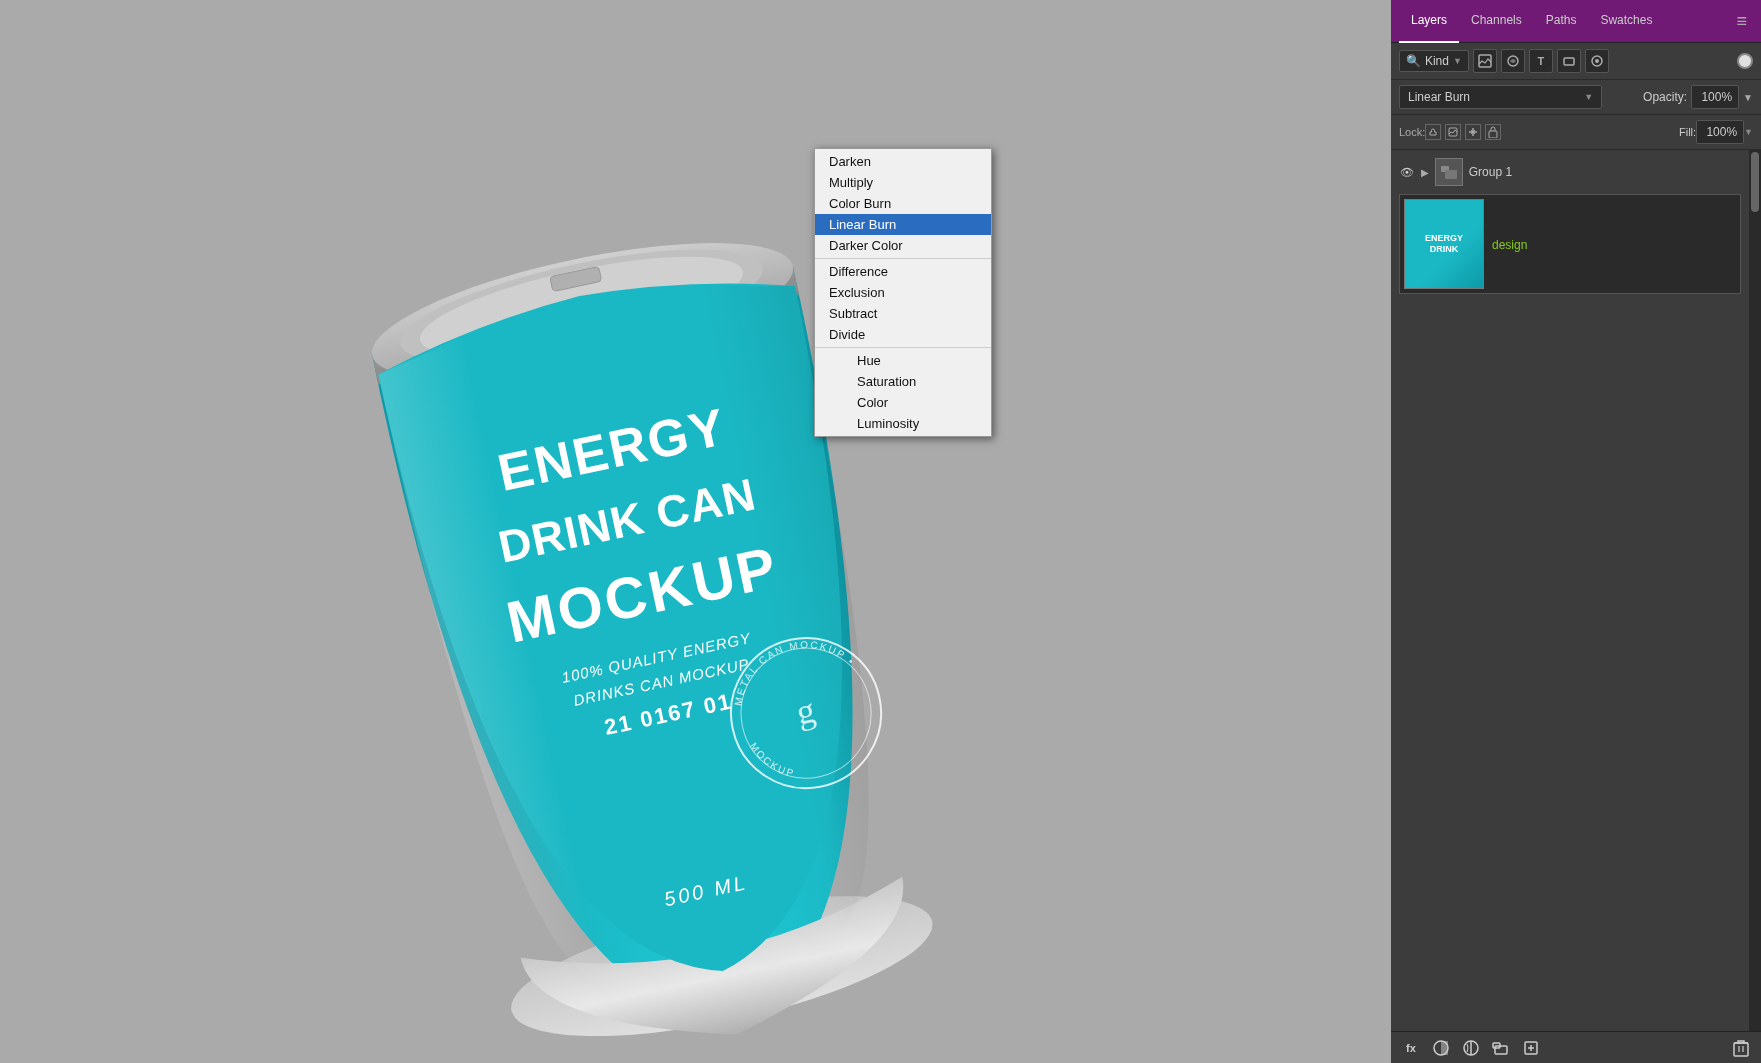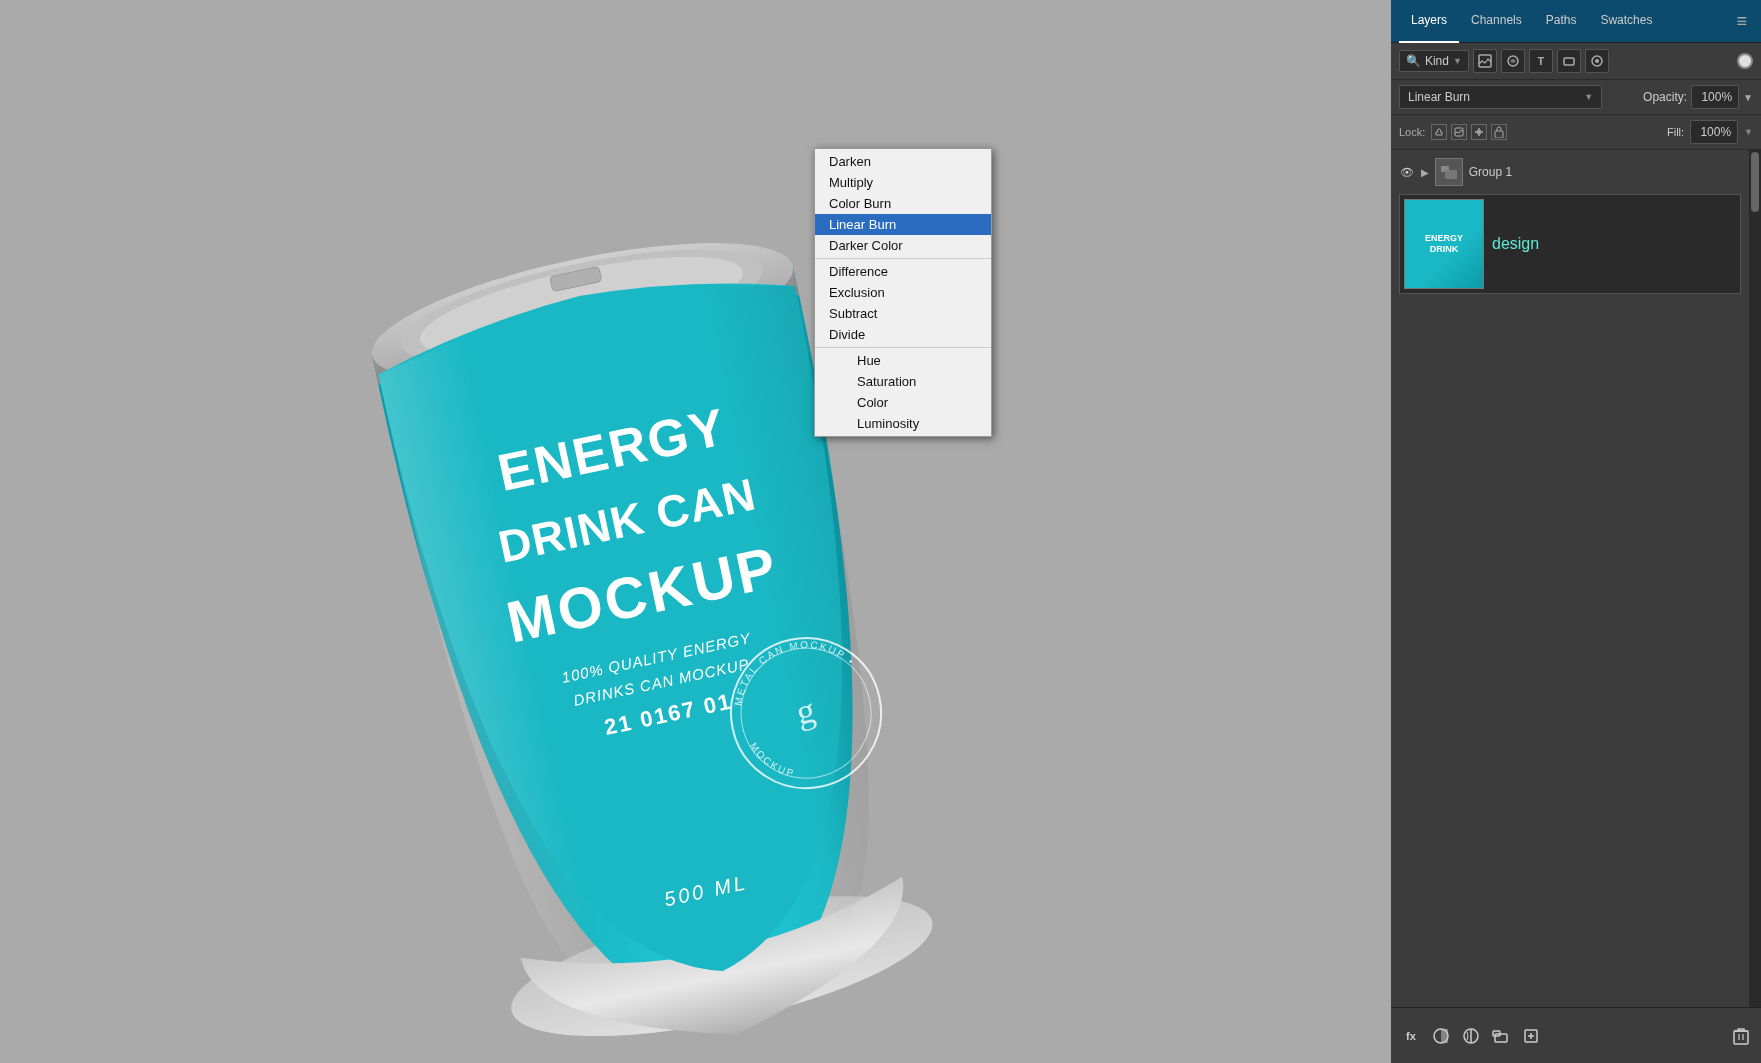--- a/index.html
+++ b/index.html
@@ -35,21 +35,21 @@
       background: #3c3c3c;
       display: flex;
       flex-direction: column;
       flex-shrink: 0;
     }
 
     
     .panel-tabs {
       display: flex;
       align-items: center;
-      background: #0c4a6e;
+      background: #701a75;
       border-bottom: 1px solid #222;
       height: 43px;
       padding: 0 8px;
     }
 
     .panel-tab {
       padding: 0 12px;
       height: 43px;
       display: flex;
       align-items: center;
@@ -164,21 +164,21 @@
       color: #aaa;
       font-size: 10px;
     }
 
     
     .fill-row {
       display: flex;
       align-items: center;
       padding: 5px 8px;
       background: #3c3c3c;
-      gap: 6px;
+      gap: 0;
       border-bottom: 1px solid #2a2a2a;
       font-size: 12px;
       color: #ccc;
     }
 
     .fill-label {
       color: #ccc;
       font-size: 11px;
     }
 
@@ -233,21 +233,21 @@
     }
 
     
     .panel-toolbar {
       display: flex;
       align-items: center;
       padding: 6px 8px;
       background: #3c3c3c;
       border-top: 1px solid #222;
       gap: 6px;
-      height: 56px;
+      height: 32px;
     }
 
     .toolbar-icon-btn {
       width: 24px;
       height: 24px;
       display: flex;
       align-items: center;
       justify-content: center;
       cursor: pointer;
       color: #ccc;
@@ -528,21 +528,21 @@
             </svg>
         </div>
         <span class="layer-name">Group 1</span>
       </div>
 
       <div style="margin: 4px 8px; background: #2a2a2a; border: 1px solid #555; height: 100px; display: flex; align-items: center; justify-content: flex-end; padding: 4px;">
         <div style="width: 80px; height: 90px; background: linear-gradient(135deg, #1ab8c4 60%, #0d9aa8 100%); display: flex; align-items: center; justify-content: center; border: 1px solid #777;">
           <span style="font-size: 9px; color: white; font-weight: bold; text-align: center; line-height: 1.2;">ENERGY<br>DRINK</span>
         </div>
         <div style="flex: 1; padding: 4px 8px;">
-          <span class="layer-name" style="font-size:16px;color:#5eead4;">design</span>
+          <span class="layer-name" style="font-size:12px;color:#84cc16;">design</span>
         </div>
       </div>
 
     </div>
 
     <div class="scrollbar-track">
       <div class="scrollbar-thumb"></div>
     </div>
   </div>
 

